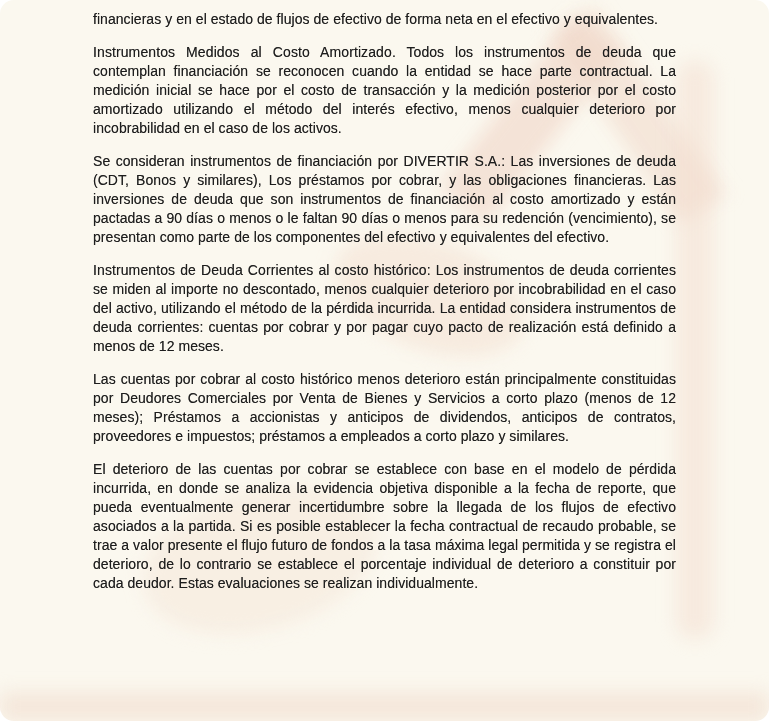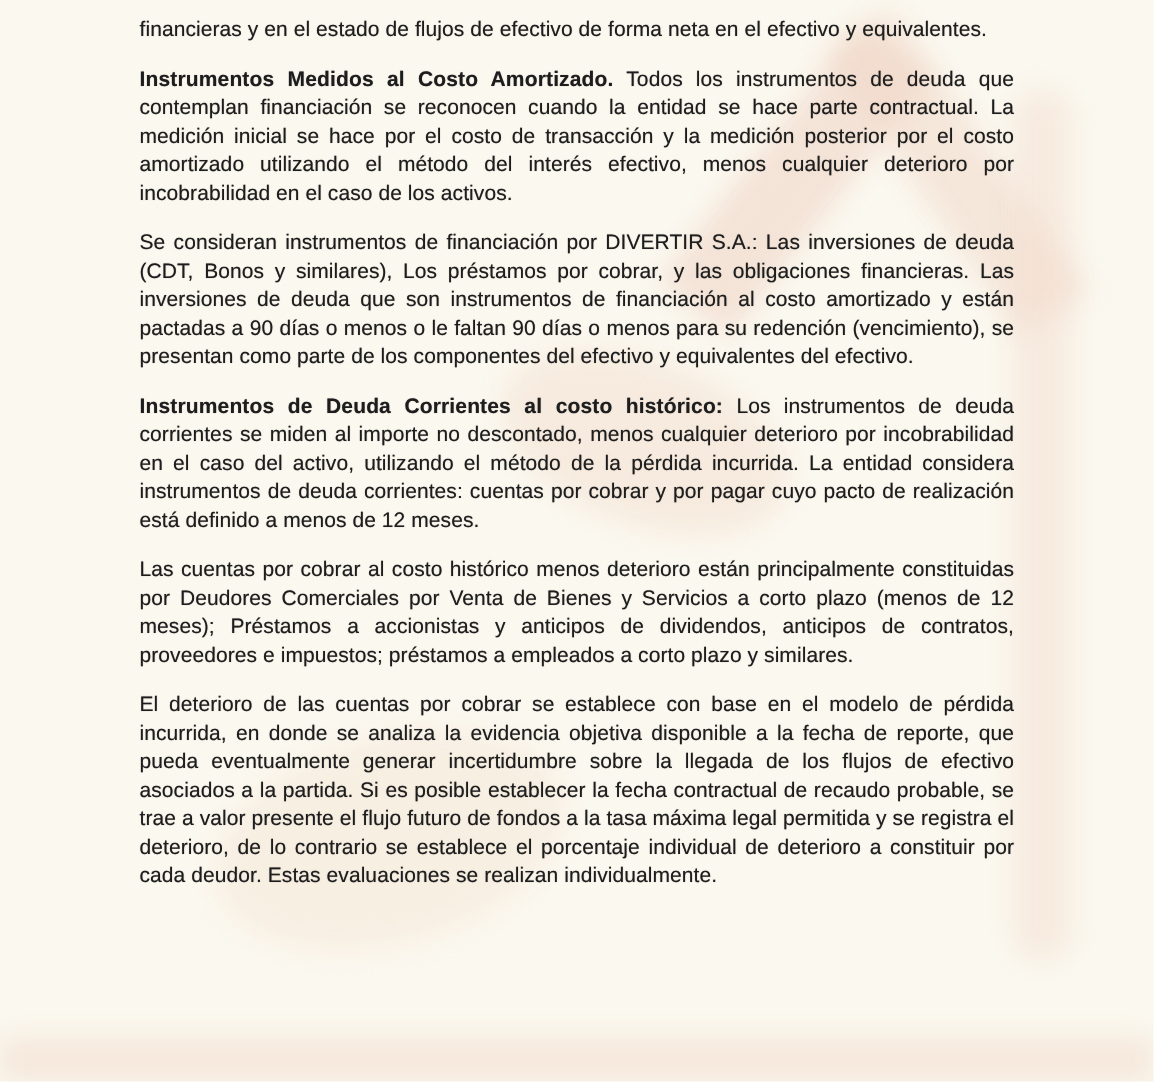--- a/index.html
+++ b/index.html
@@ -6,20 +6,21 @@
   body {
     width: 769px; height: 721px;
     overflow: hidden;
     font-family: "Liberation Sans", "DejaVu Sans", sans-serif;
   }
   .page {
     position: relative;
     width: 769px; height: 721px;
     background: #fbf8ef;
     overflow: hidden;
+    border-radius: 14px;
   }
   
   .wm {
     position: absolute;
     pointer-events: none;
     filter: blur(9px);
     z-index: 0;
   }
   .wm-stroke-a {
     left: 500px; top: 10px; width: 60px; height: 220px;
@@ -57,21 +58,21 @@
     z-index: 1;
     padding: 10px 93px 0 93px;
     color: #1d1d1d;
     font-size: 14px;
     line-height: 19px;
     letter-spacing: 0.05px;
     text-align: justify;
     text-shadow: 0 0 0.6px rgba(30, 30, 30, 0.55);
   }
   .para { margin: 0 0 14px 0; }
-  .lead { font-weight: 700; letter-spacing: 0.1px; }
+  .lead { font-weight: 400; letter-spacing: 0.1px; }
 </style>
 </head>
 <body>
 
 <div class="page" style="background: rgb(251, 248, 239);">
 
   <div class="wm wm-stroke-a"></div>
   <div class="wm wm-stroke-b"></div>
   <div class="wm wm-blob-center"></div>
   <div class="wm wm-right-strip"></div>

